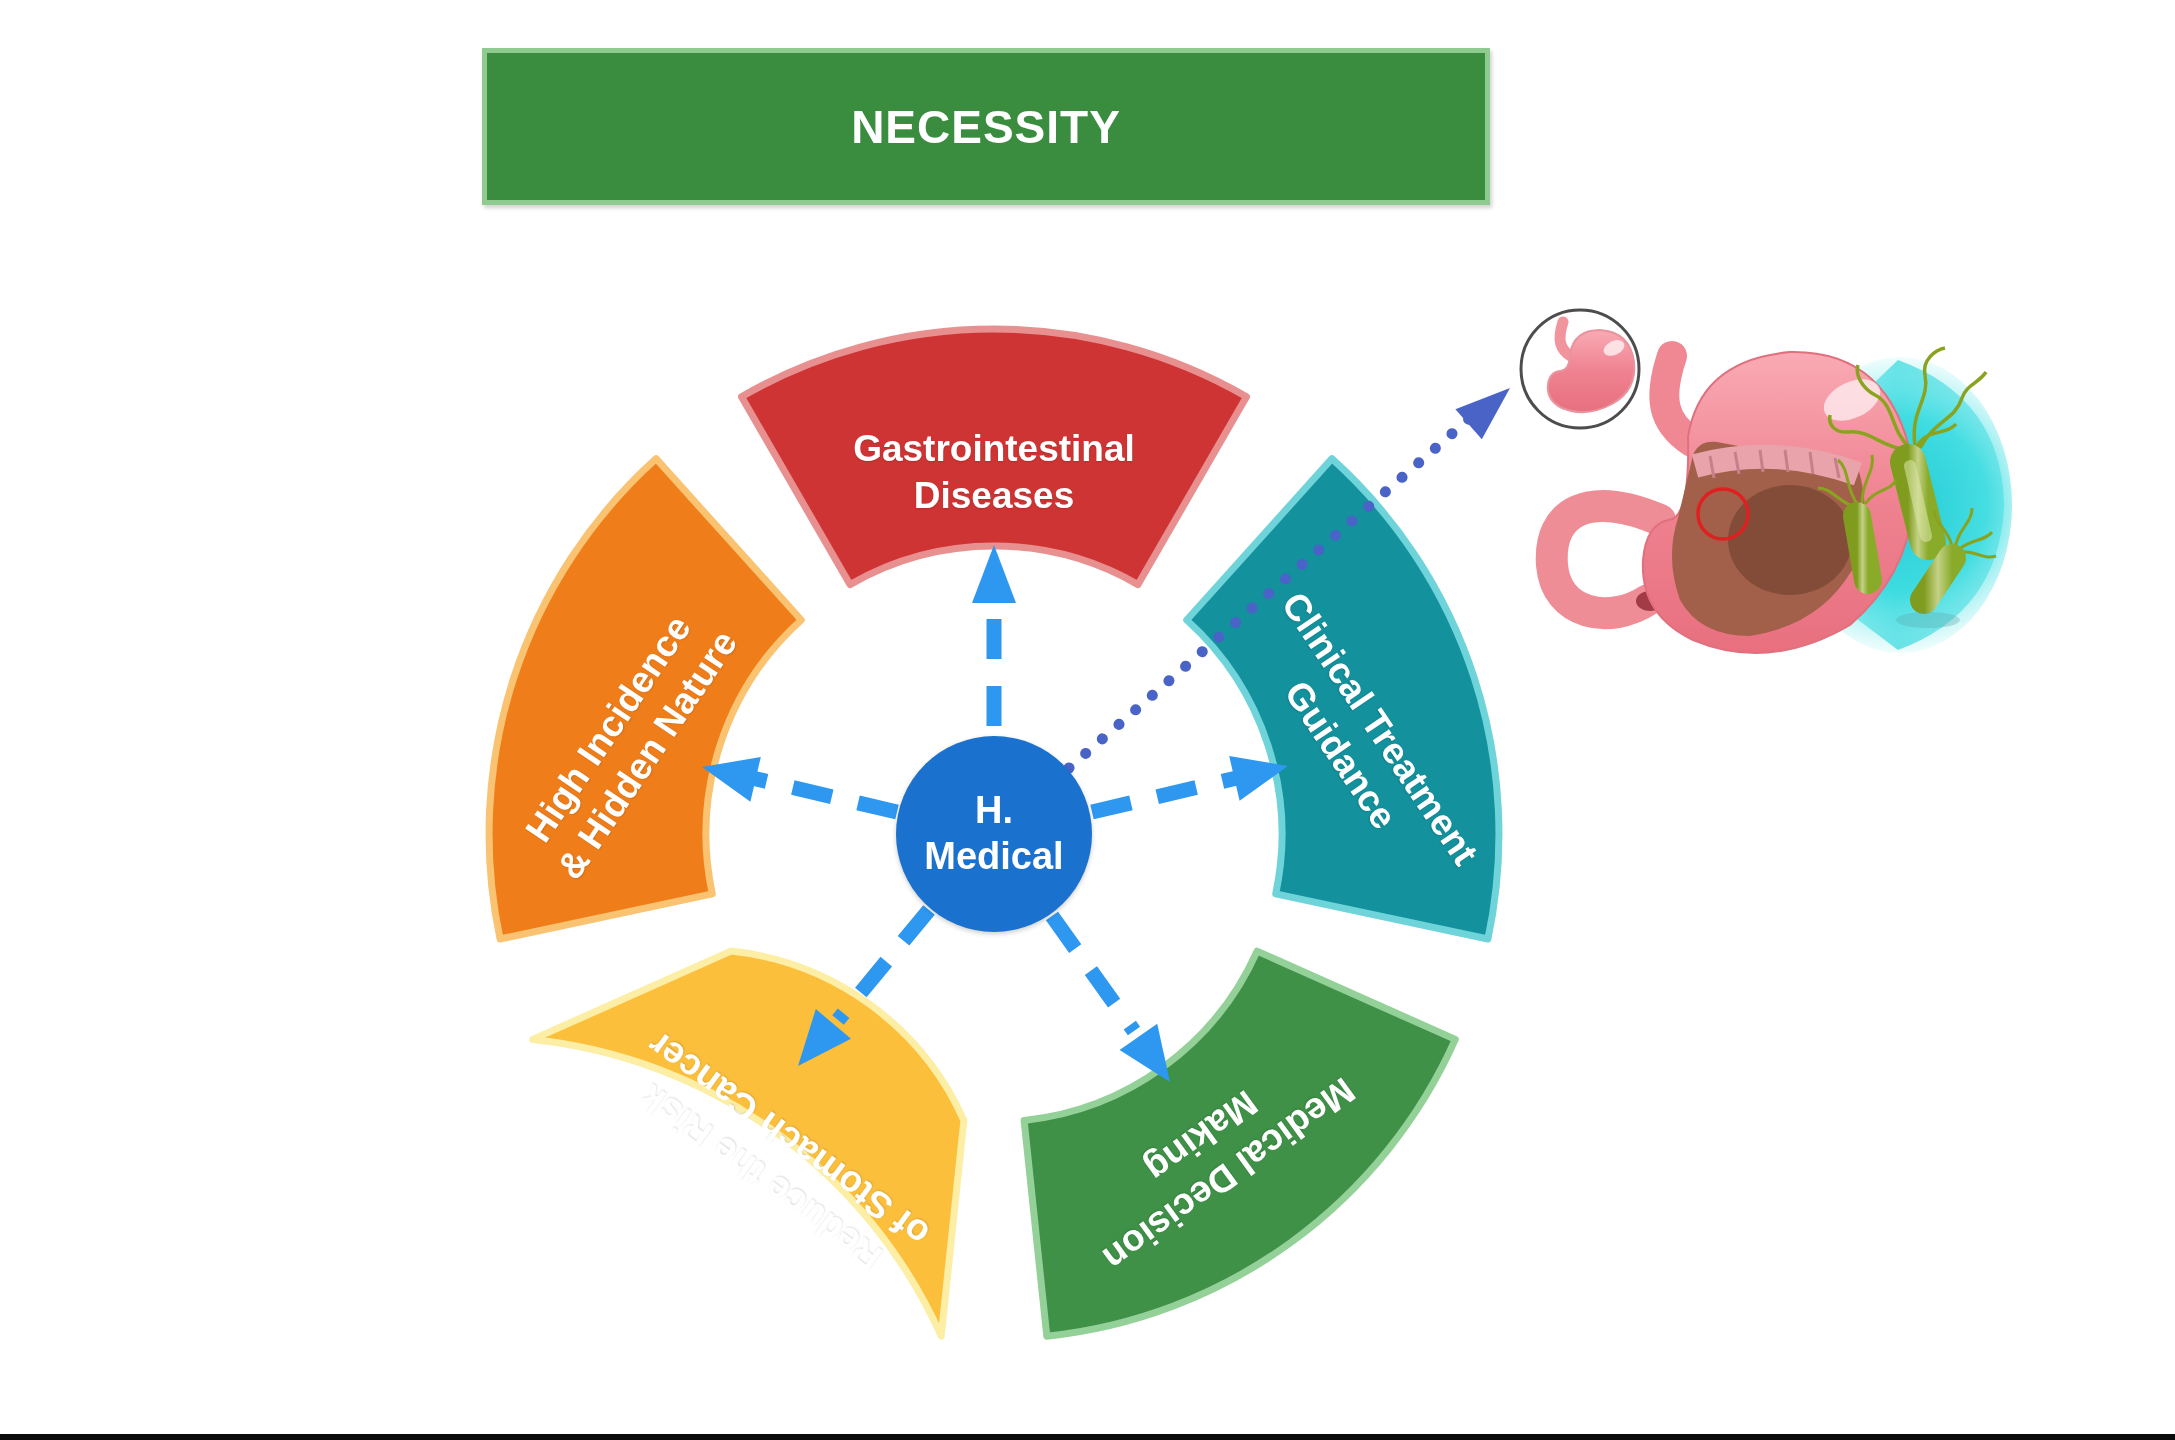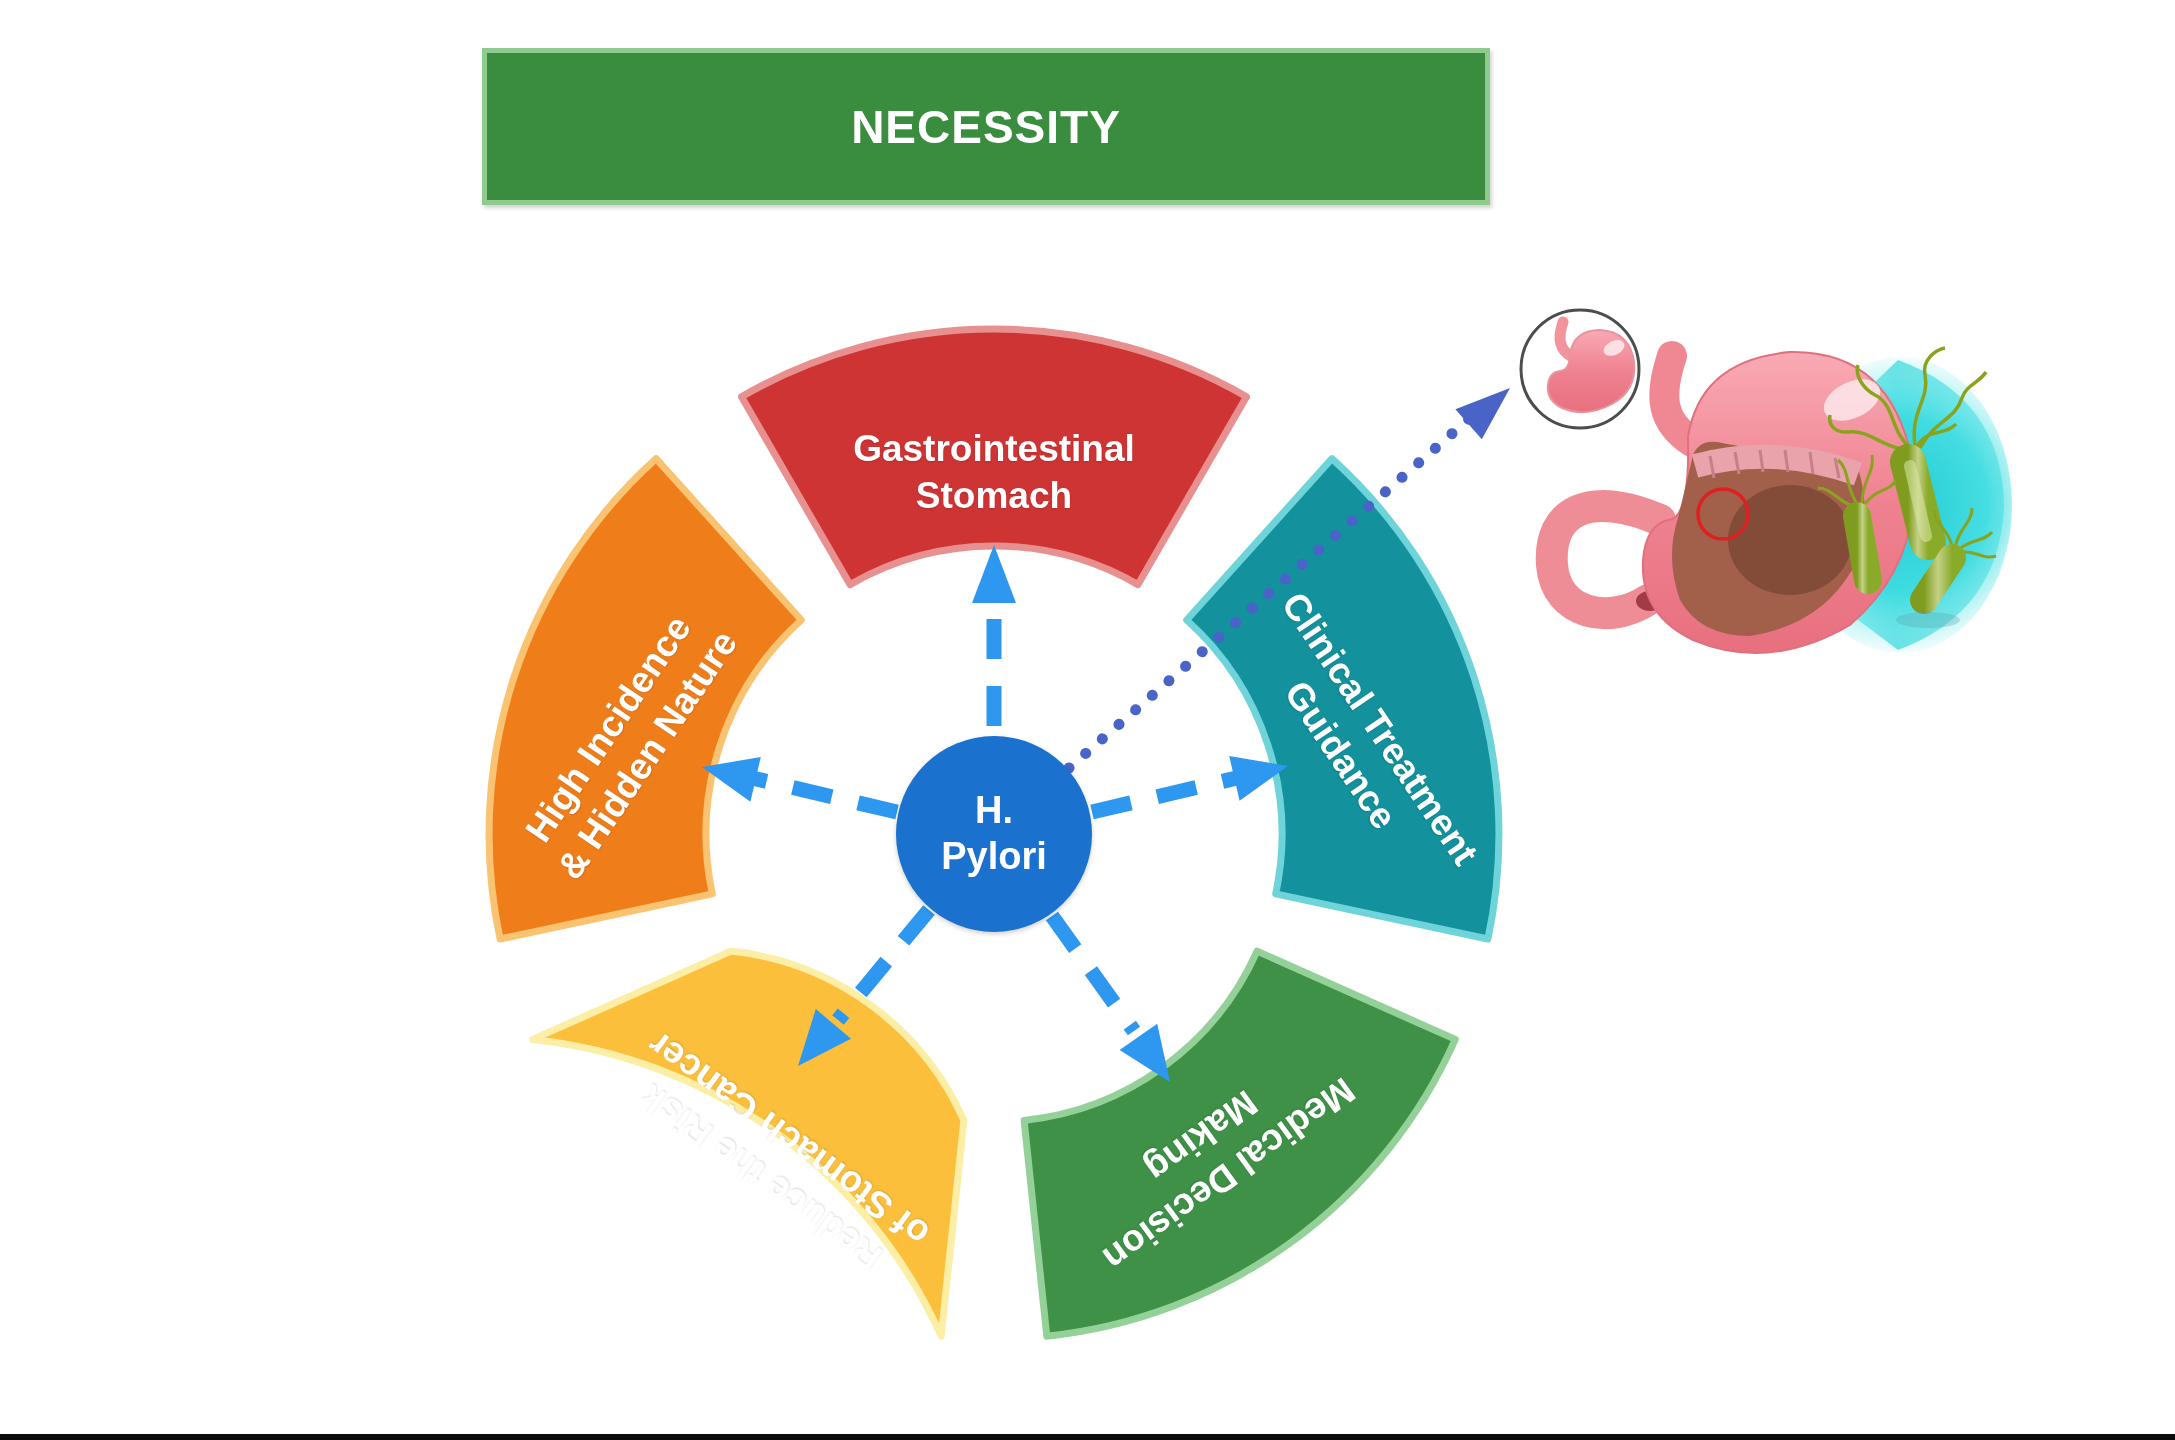--- a/index.html
+++ b/index.html
@@ -135,38 +135,38 @@
         <circle cx="1580" cy="369" r="59" fill="#ffffff" stroke="#4d4d4d" stroke-width="3"></circle>
         <path d="M1563,322 C1557,340 1560,350 1572,357" fill="none" stroke="#f2949e" stroke-width="11" stroke-linecap="round"></path>
         <path d="M1570,354 Q1574,330 1600,330 Q1630,332 1634,362 Q1637,390 1612,404 Q1586,418 1562,408 Q1546,400 1548,384 Q1550,372 1560,371 Q1570,370 1570,354 Z" fill="url(#pinkGrad)" stroke="#e8949e" stroke-width="2"></path>
         <ellipse cx="1614" cy="348" rx="11" ry="7" fill="#ffffff" opacity="0.7" transform="rotate(-25 1614 348)"></ellipse>
       </g>
     </g>
   </svg>
 
   <div class="seg-label" style="left:994px;top:472px;transform:translate(-50%,-50%);">
     <span>Gastrointestinal</span><br>
-    <span>Stomach</span>
+    <span>Diseases</span>
   </div>
   <div class="seg-label" style="left:628px;top:742px;transform:translate(-50%,-50%) rotate(-56deg);">
     <span>High Incidence</span><br>
     <span>&amp; Hidden Nature</span>
   </div>
   <div class="seg-label" style="left:1360px;top:742px;transform:translate(-50%,-50%) rotate(56deg);">
     <span>Clinical Treatment</span><br>
     <span>Guidance</span>
   </div>
   <div class="seg-label" style="left:775px;top:1158px;transform:translate(-50%,-50%) rotate(-144deg);">
     <span>Reduce the Risk</span><br>
     <span>of Stomach Cancer</span>
   </div>
   <div class="seg-label" style="left:1215px;top:1155px;transform:translate(-50%,-50%) rotate(144deg);">
     <span>Medical Decision</span><br>
     <span>Making</span>
   </div>
 
   <div class="center-circle" style="background: rgb(27, 114, 206);">
     <span>H.</span>
-    <span>Pylori</span>
+    <span>Medical</span>
   </div>
 
   <div class="bottom-line"></div>
 </div>
 
 </body></html>

